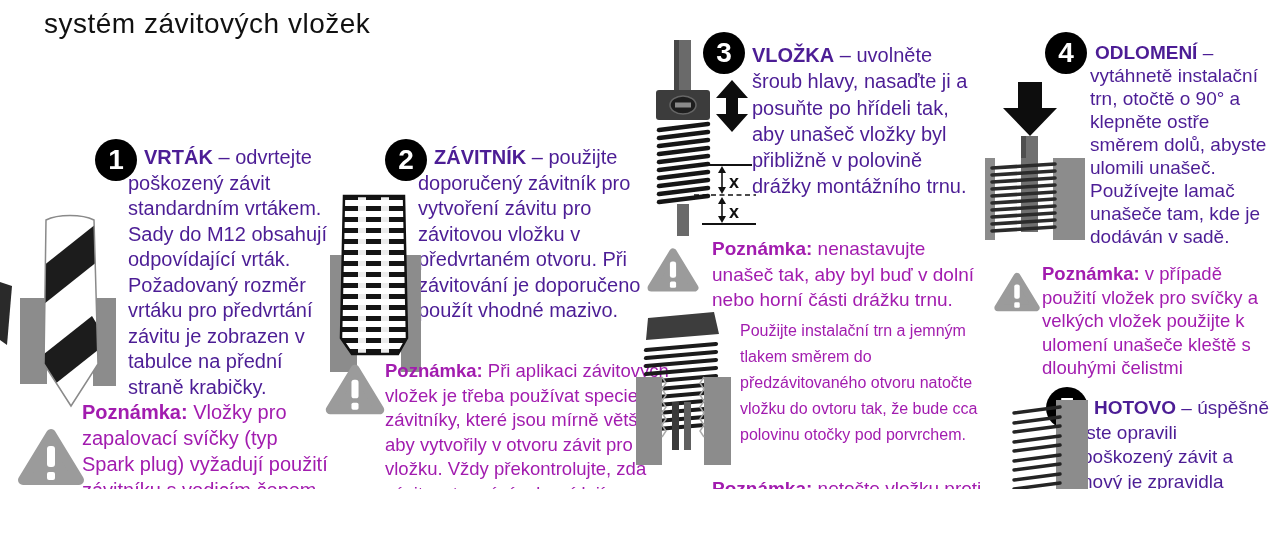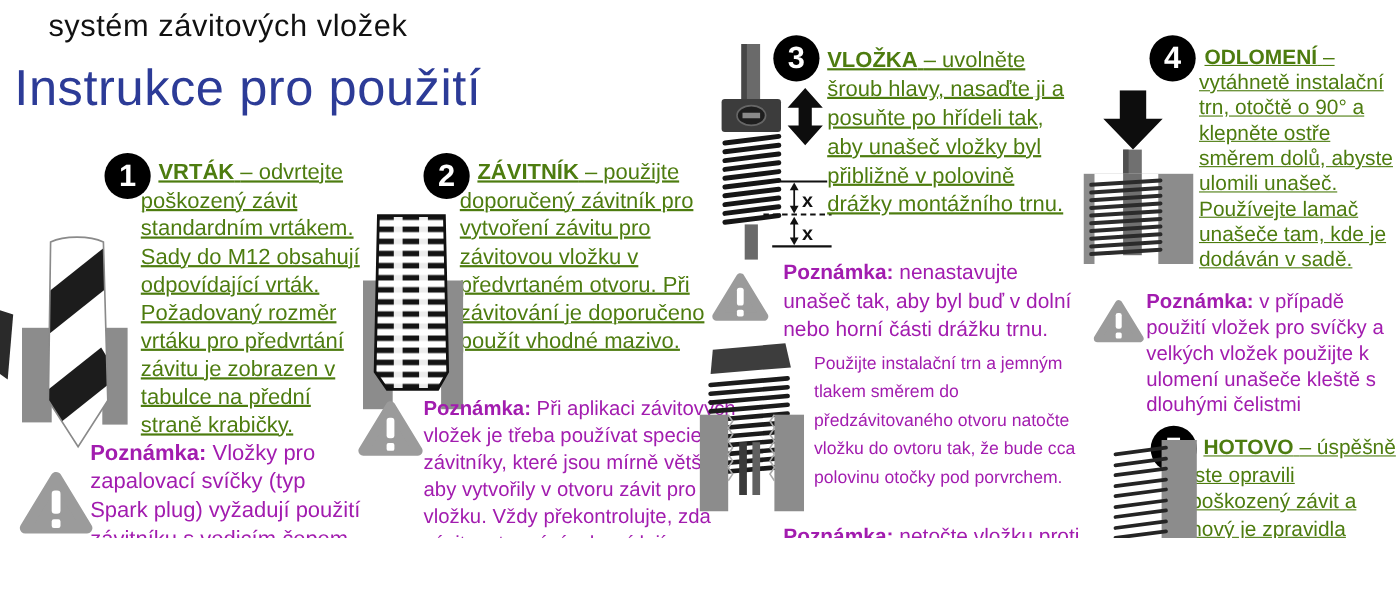--- a/index.html
+++ b/index.html
@@ -13,32 +13,31 @@
   }
   .abs{position:absolute;}
   p{margin:0;}
   .subtitle{font-size:28px;color:#111111;letter-spacing:0.5px;}
   .pagetitle{font-size:46px;color:#2c3b97;letter-spacing:0.5px;}
   .badge{
     width:42px;height:42px;border-radius:50%;
     background:#000000;color:#ffffff;
     font-weight:bold;font-size:28px;line-height:42px;text-align:center;
   }
-  .step-text{font-size:20px;line-height:25.5px;color:#4d7c0f;text-decoration:underline;}
+  .step-text{font-size:20px;line-height:25.5px;color:#4c1d95;}
   .step-text b, .note-text b{font-weight:bold;}
   .note-text{font-size:20px;line-height:26px;color:#a21caf;}
   svg text{font-family:"Liberation Sans", sans-serif;}
 </style>
 </head>
 <body>
 
 <div id="canvas">
 
   <p class="abs subtitle" style="left:44px;top:8px;">systém závitových vložek</p>
-  <p class="abs pagetitle" style="left:13px;top:52px;">Instrukce pro použití</p>
 
   <div class="abs badge" style="left:95px;top:139px;">
     <span>1</span>
   </div>
   <p class="abs step-text" style="left:128px;top:145px;width:215px;text-indent:16px;"><b>VRTÁK</b> <span>– odvrtejte poškozený závit standardním vrtákem. Sady do M12 obsahují odpovídající vrták. Požadovaný rozměr vrtáku pro předvrtání závitu je zobrazen v tabulce na přední straně krabičky.</span></p>
 
   <svg class="abs" style="left:0;top:212px;" width="125" height="200" viewBox="0 0 125 200">
     <polygon points="0,70 12,74 7,133 0,128" fill="#2a2a2a"></polygon>
     <rect x="20" y="86" width="27" height="86" fill="#8c8c8c"></rect>
     <rect x="93" y="86" width="23" height="88" fill="#8c8c8c"></rect>

